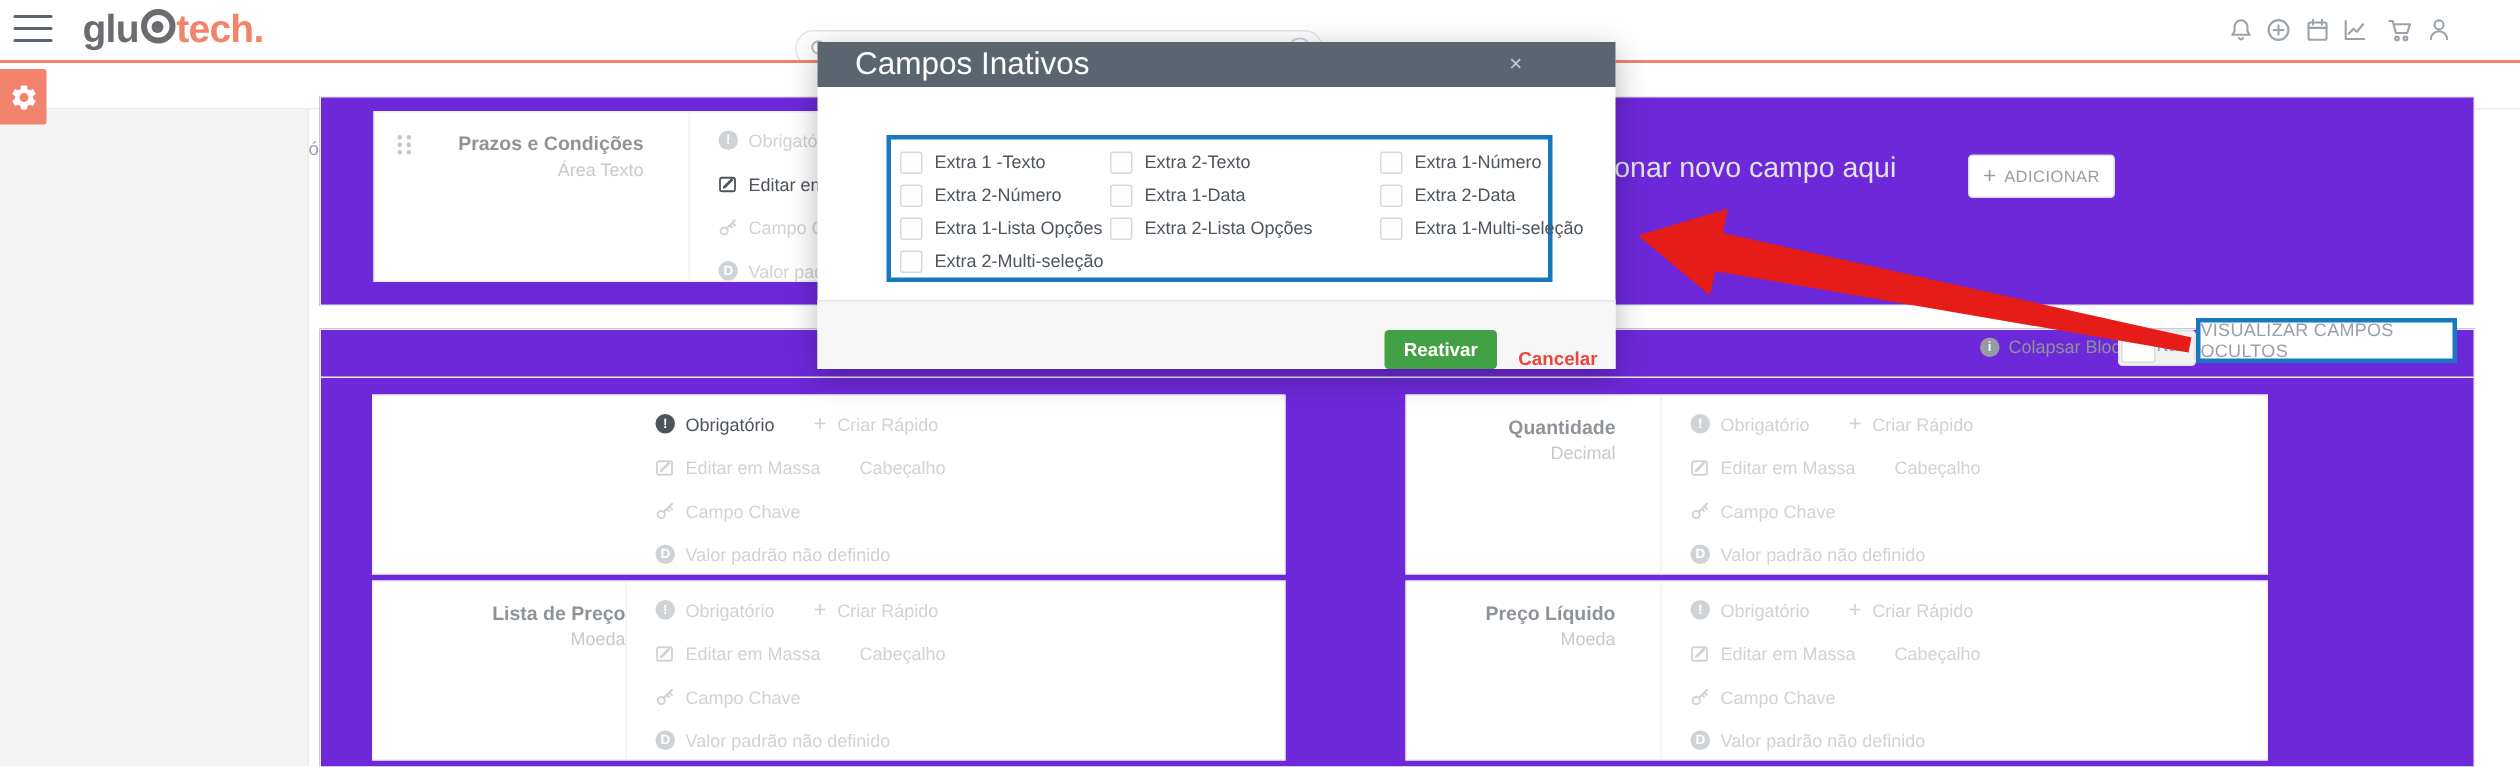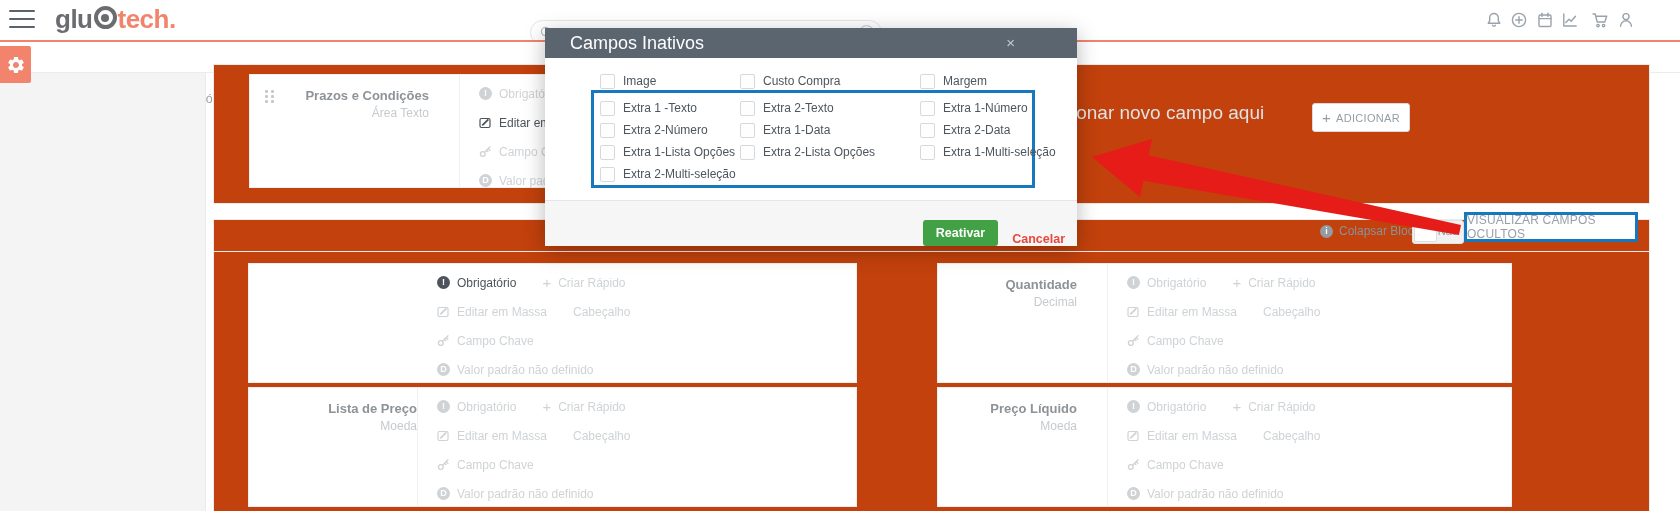--- a/index.html
+++ b/index.html
@@ -31,21 +31,21 @@
   .gearbtn{position:absolute;left:0;top:46px;width:31px;height:37px;background:#f2846d;border-radius:0 2px 2px 0;
            display:flex;align-items:center;justify-content:center;cursor:pointer;z-index:4}
   .crumbs{position:absolute;left:42px;top:49px;font-size:12.5px;color:#9aa1a8;display:flex;align-items:center;gap:8px}
   .crumb-root{font-weight:bold;font-size:13.5px;color:#49525a;letter-spacing:-0.3px}
   .crumb-sep{color:#aab0b6;font-size:12px}
 
   
   .sidebar{position:absolute;left:0;top:73px;width:205px;height:438px;background:#f4f4f5;border-right:1px solid #ebebeb}
 
   
-  .block{position:absolute;background:#c2410c;border:1px solid #ebebeb}
+  .block{position:absolute;background:#6d28d9;border:1px solid #ebebeb}
   .card{position:absolute;background:#fff;border:1px solid #efefef}
   .lbl{position:absolute;left:0;top:0;bottom:0;border-right:1px solid #f1f1f1;text-align:right;box-sizing:border-box;padding-top:13px}
   .fname{font-size:13px;font-weight:bold;color:#8e9398}
   .fname .star{color:#e06a5f}
   .ftype{font-size:12px;color:#c6cace;margin-top:3px}
   .opts{position:absolute;top:4px;bottom:0;padding-left:19px}
   .orow{display:flex;align-items:center;gap:26px;height:29px}
   .opt{display:inline-flex;align-items:center;gap:7px;font-size:12px;color:#cfd3d6;cursor:pointer;white-space:nowrap}
   .opt.active{color:#4d545b}
   .cic{width:13px;height:13px;border-radius:50%;background:currentColor;display:inline-flex;align-items:center;justify-content:center;flex:0 0 auto}
@@ -69,21 +69,21 @@
   .toggle{position:absolute;left:1412px;top:220px;width:50px;height:22px;background:#f1f1f2;border:1px solid #e2e2e3;border-radius:3px;cursor:pointer}
   .toggle .knob{position:absolute;left:1px;top:1px;width:21px;height:18px;background:#fff;border:1px solid #dcdcdd;border-radius:2px}
   .toggle .tval{position:absolute;right:5px;top:4px;font-size:11px;color:#8e969d}
   .viewhidden{position:absolute;left:1464px;top:212px;width:174px;height:30px;z-index:6;display:flex;align-items:center;
               justify-content:center;font-size:12px;color:#98a0a7;letter-spacing:0.2px;cursor:pointer}
 
   
   .modal{position:absolute;left:545px;top:28px;width:532px;height:218px;background:#fff;z-index:50;
          box-shadow:0 5px 20px rgba(0,0,0,.28)}
   .modal-h{position:absolute;left:0;top:0;right:0;height:30px;background:#5b6570;color:#fff}
-  .modal-title{position:absolute;left:25px;top:0;line-height:30px;font-size:18px;color:#fdfdfd}
+  .modal-title{position:absolute;left:25px;top:0;line-height:30px;font-size:21px;color:#fdfdfd}
   .modal-x{position:absolute;right:62px;top:7px;font-size:15px;color:#c2c9cf;cursor:pointer;line-height:1}
   .cbgrid{position:absolute;display:grid;grid-template-columns:140px 180px 165px;grid-auto-rows:22px;align-items:center}
   .cbi{display:inline-flex;align-items:center;gap:8px;cursor:pointer}
   .cb{width:13px;height:13px;background:#fefefe;border:1px solid #d6d9dc;border-radius:2px;flex:0 0 auto}
   .cbl{font-size:12px;color:#4d555d;white-space:nowrap}
   .extras-box{position:absolute;left:46px;top:62px;width:444px;height:98px}
   .modal-f{position:absolute;left:0;right:0;bottom:0;height:46px;background:#f6f6f6;border-top:1px solid #e5e5e5;
            display:flex;align-items:flex-end;justify-content:flex-end;gap:14px;padding-right:12px;box-sizing:border-box}
   .btn-green{background:#43a145;color:#fff;font-weight:bold;font-size:12.5px;border:none;border-radius:3px;
              padding:6px 13px;cursor:pointer;font-family:inherit}
@@ -448,34 +448,20 @@
       </div>
     </div>
   </div>
 
   <div class="modal">
     <div class="modal-h">
       <span class="modal-title">Campos Inativos</span>
       <span class="modal-x">×</span>
     </div>
 
-    <div class="cbgrid" style="left:55px;top:42px">
-      <label class="cbi">
-          <span class="cb"></span>
-          <span class="cbl">Image</span>
-        </label>
-      <label class="cbi">
-          <span class="cb"></span>
-          <span class="cbl">Custo Compra</span>
-        </label>
-      <label class="cbi">
-          <span class="cb"></span>
-          <span class="cbl">Margem</span>
-        </label>
-    </div>
 
     <div class="extras-box annot-blue">
       <div class="cbgrid" style="left:6px;top:4px">
         <label class="cbi">
             <span class="cb"></span>
             <span class="cbl">Extra 1 -Texto</span>
           </label>
         <label class="cbi">
             <span class="cb"></span>
             <span class="cbl">Extra 2-Texto</span>

